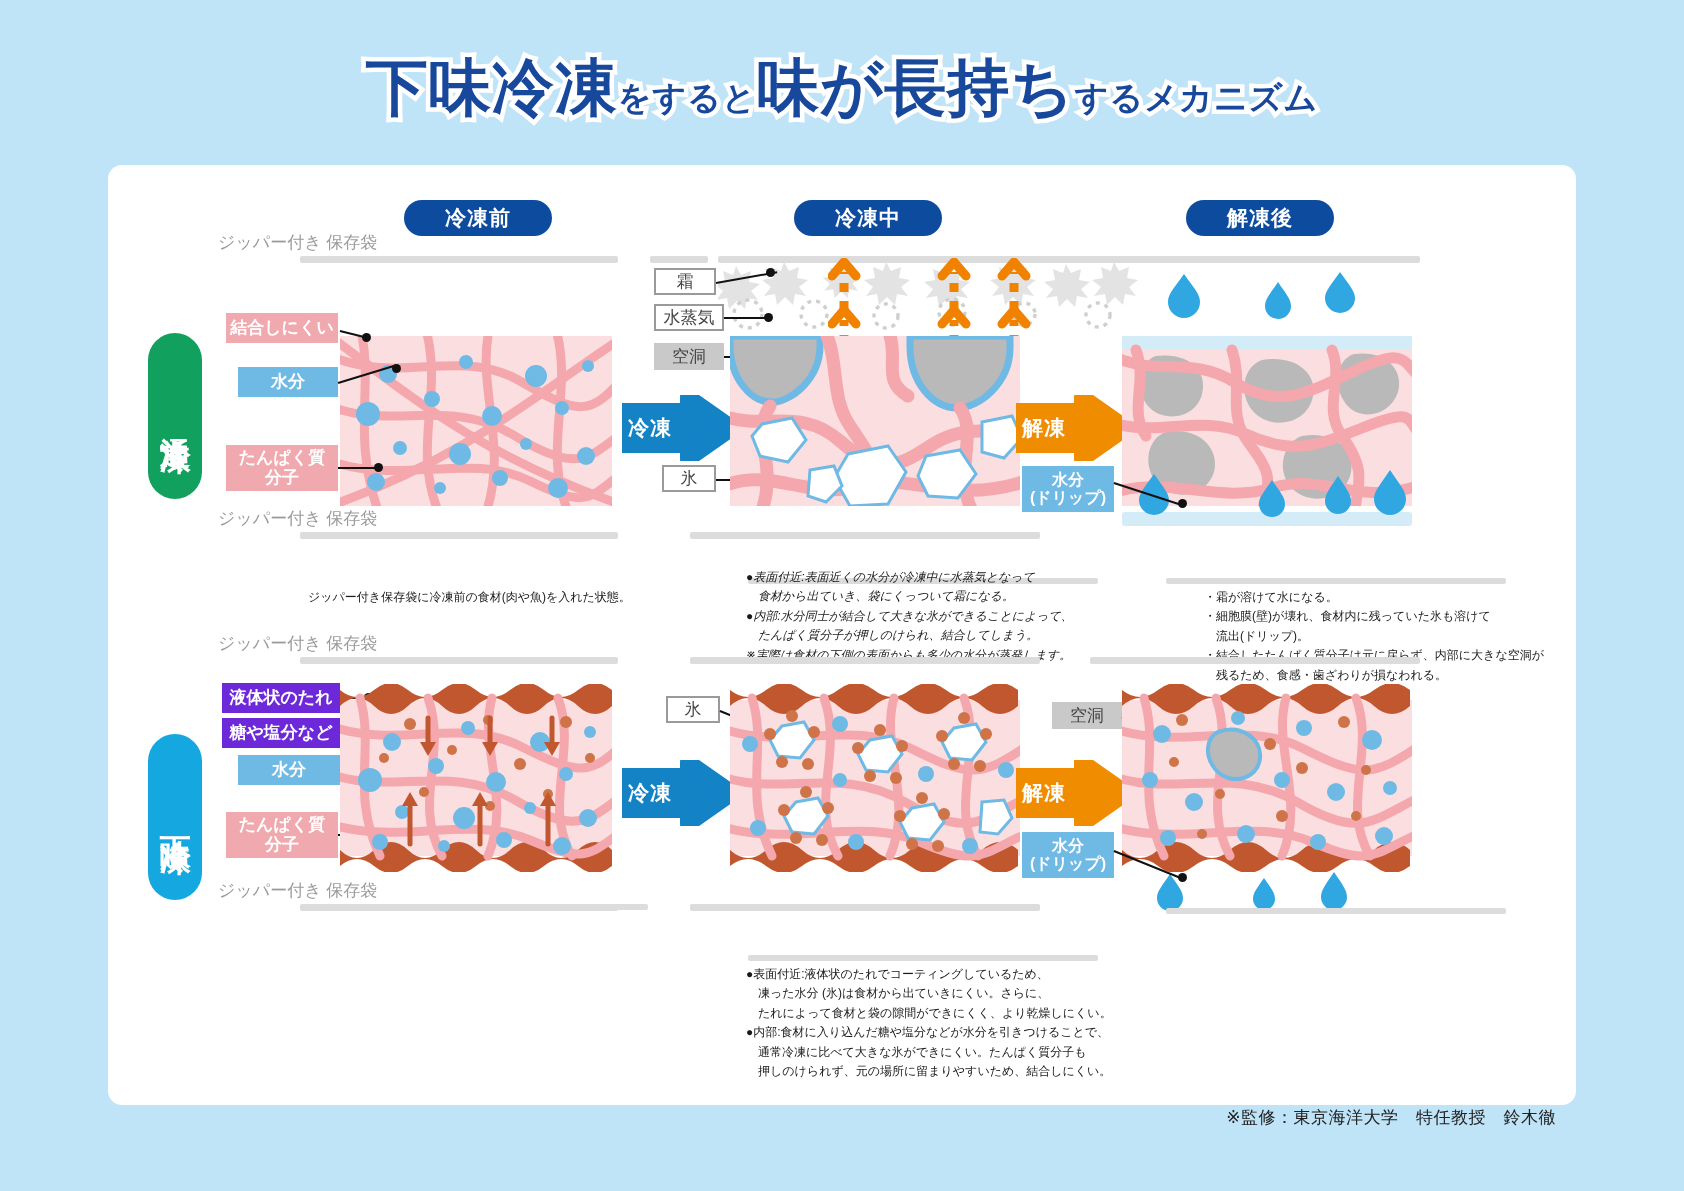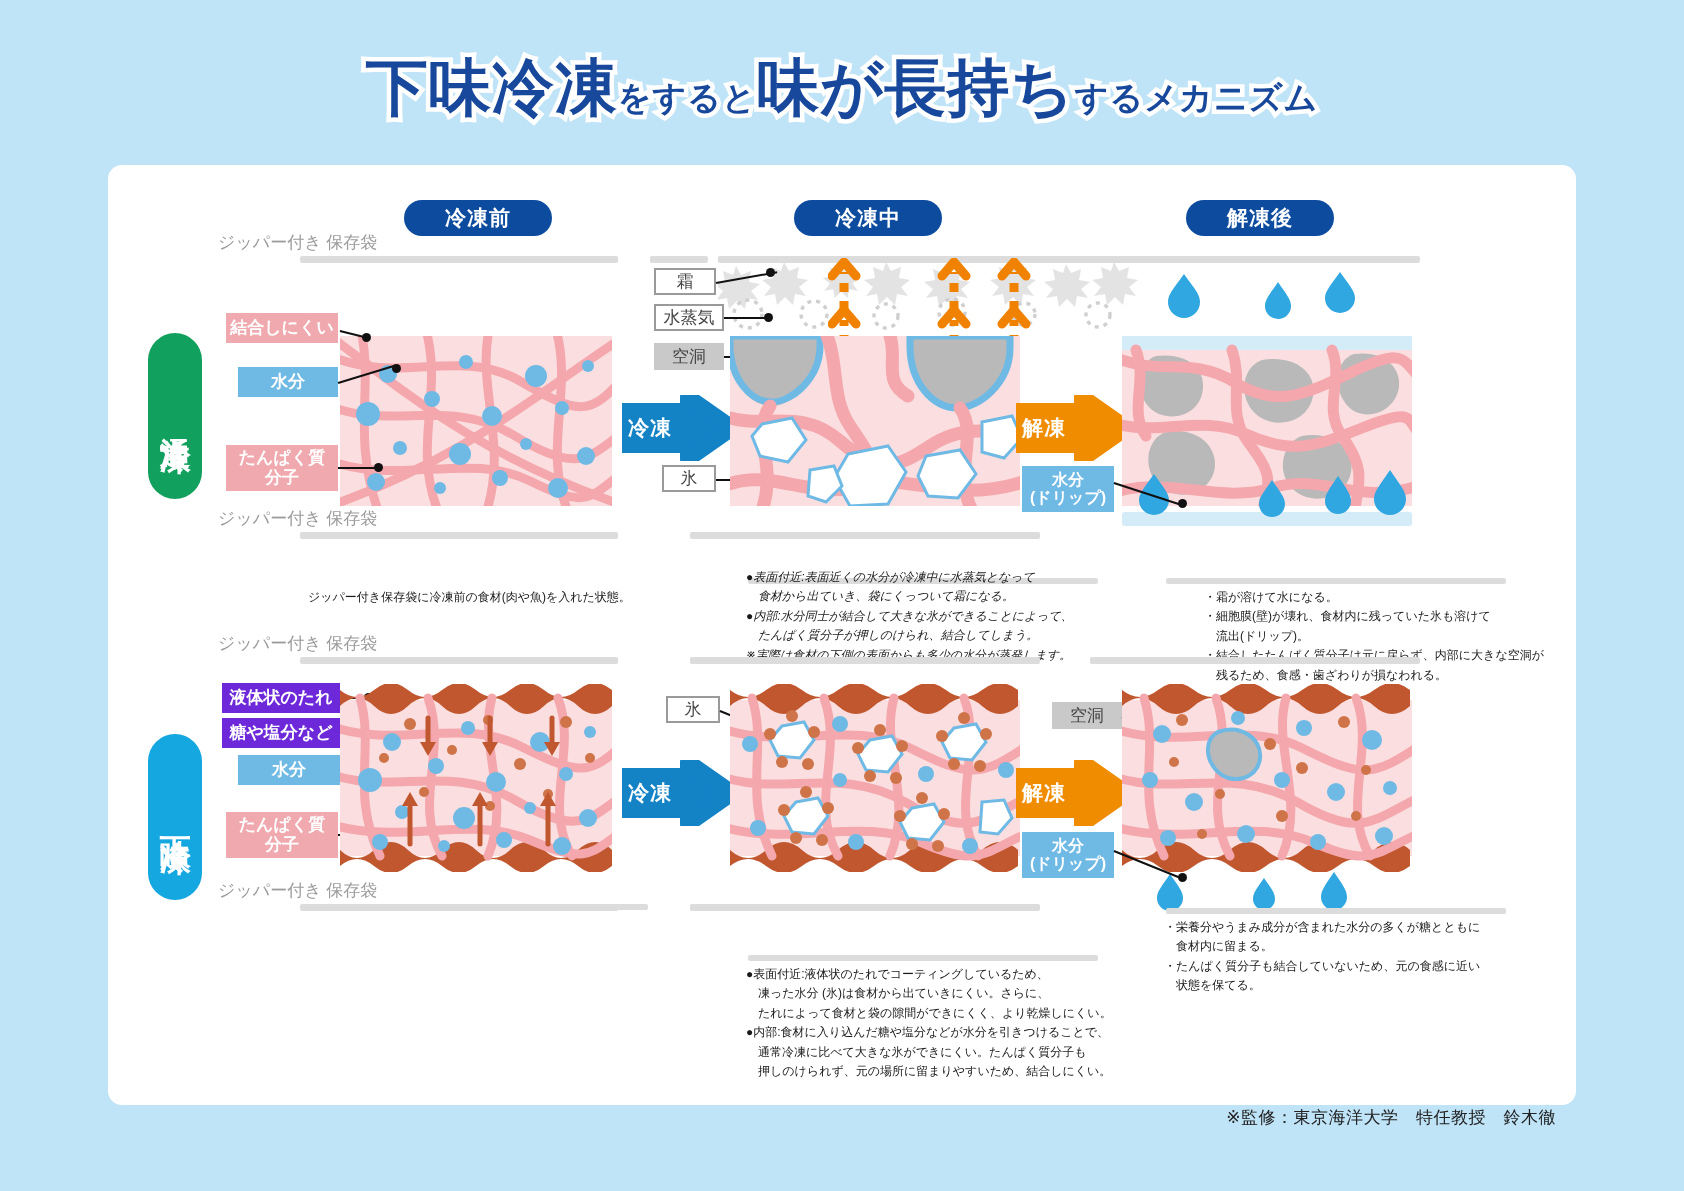--- a/index.html
+++ b/index.html
@@ -573,20 +573,16 @@
 
   <div class="descline" style="left:308px; top:904px; width:340px;"></div>
   <div class="descline" style="left:748px; top:955px; width:350px;"></div>
   <div class="desc" style="left:746px; top:965px; width:400px;">●表面付近:液体状のたれでコーティングしているため、
 　凍った水分 (氷)は食材から出ていきにくい。さらに、
 　たれによって食材と袋の隙間ができにくく、より乾燥しにくい。
 ●内部:食材に入り込んだ糖や塩分などが水分を引きつけることで、
 　通常冷凍に比べて大きな氷ができにくい。たんぱく質分子も
 　押しのけられず、元の場所に留まりやすいため、結合しにくい。</div>
   <div class="descline" style="left:1166px; top:908px; width:340px;"></div>
-  <div class="desc" style="left:1164px; top:918px; width:370px;">・栄養分やうまみ成分が含まれた水分の多くが糖とともに
-　食材内に留まる。
-・たんぱく質分子も結合していないため、元の食感に近い
-　状態を保てる。</div>
 
   <div class="credit">※監修：東京海洋大学　特任教授　鈴木徹</div>
 
 </div>
 
 </body></html>

